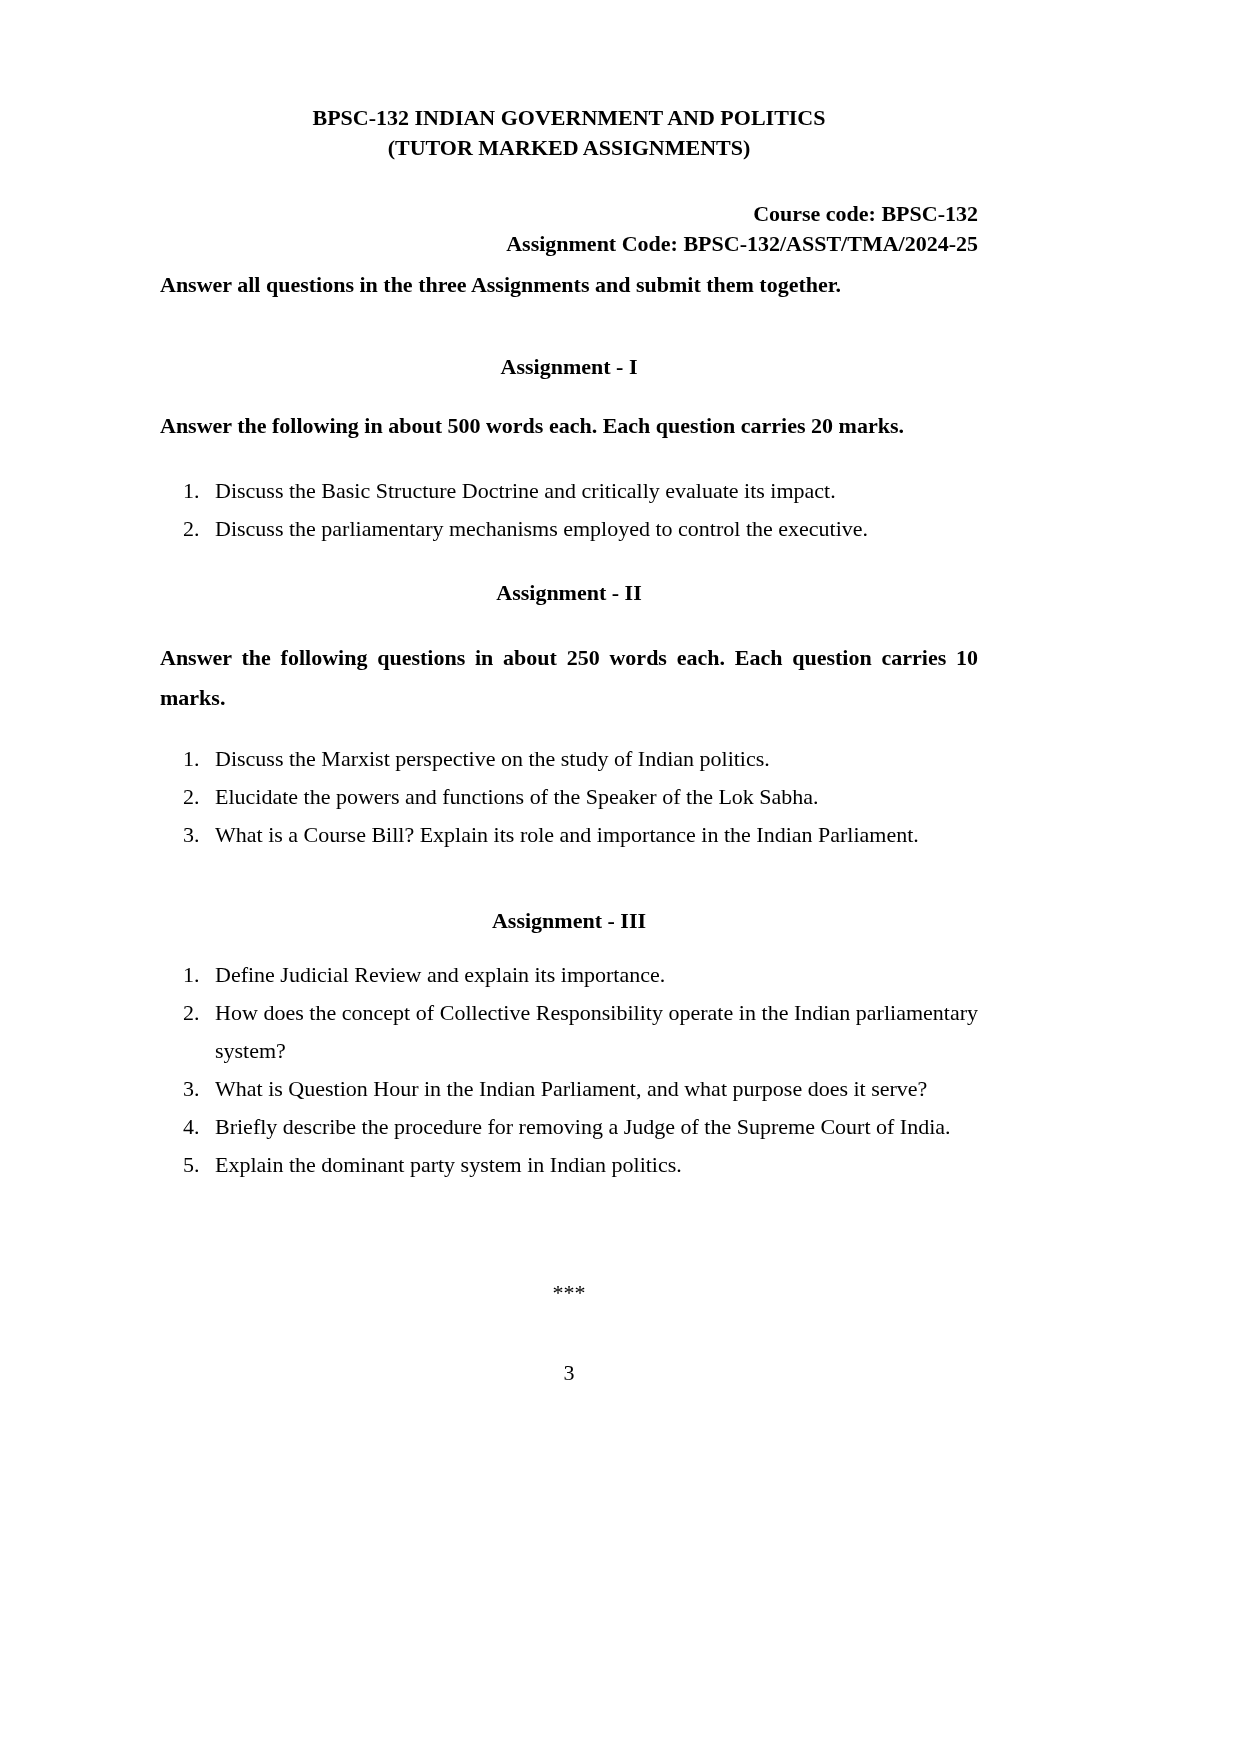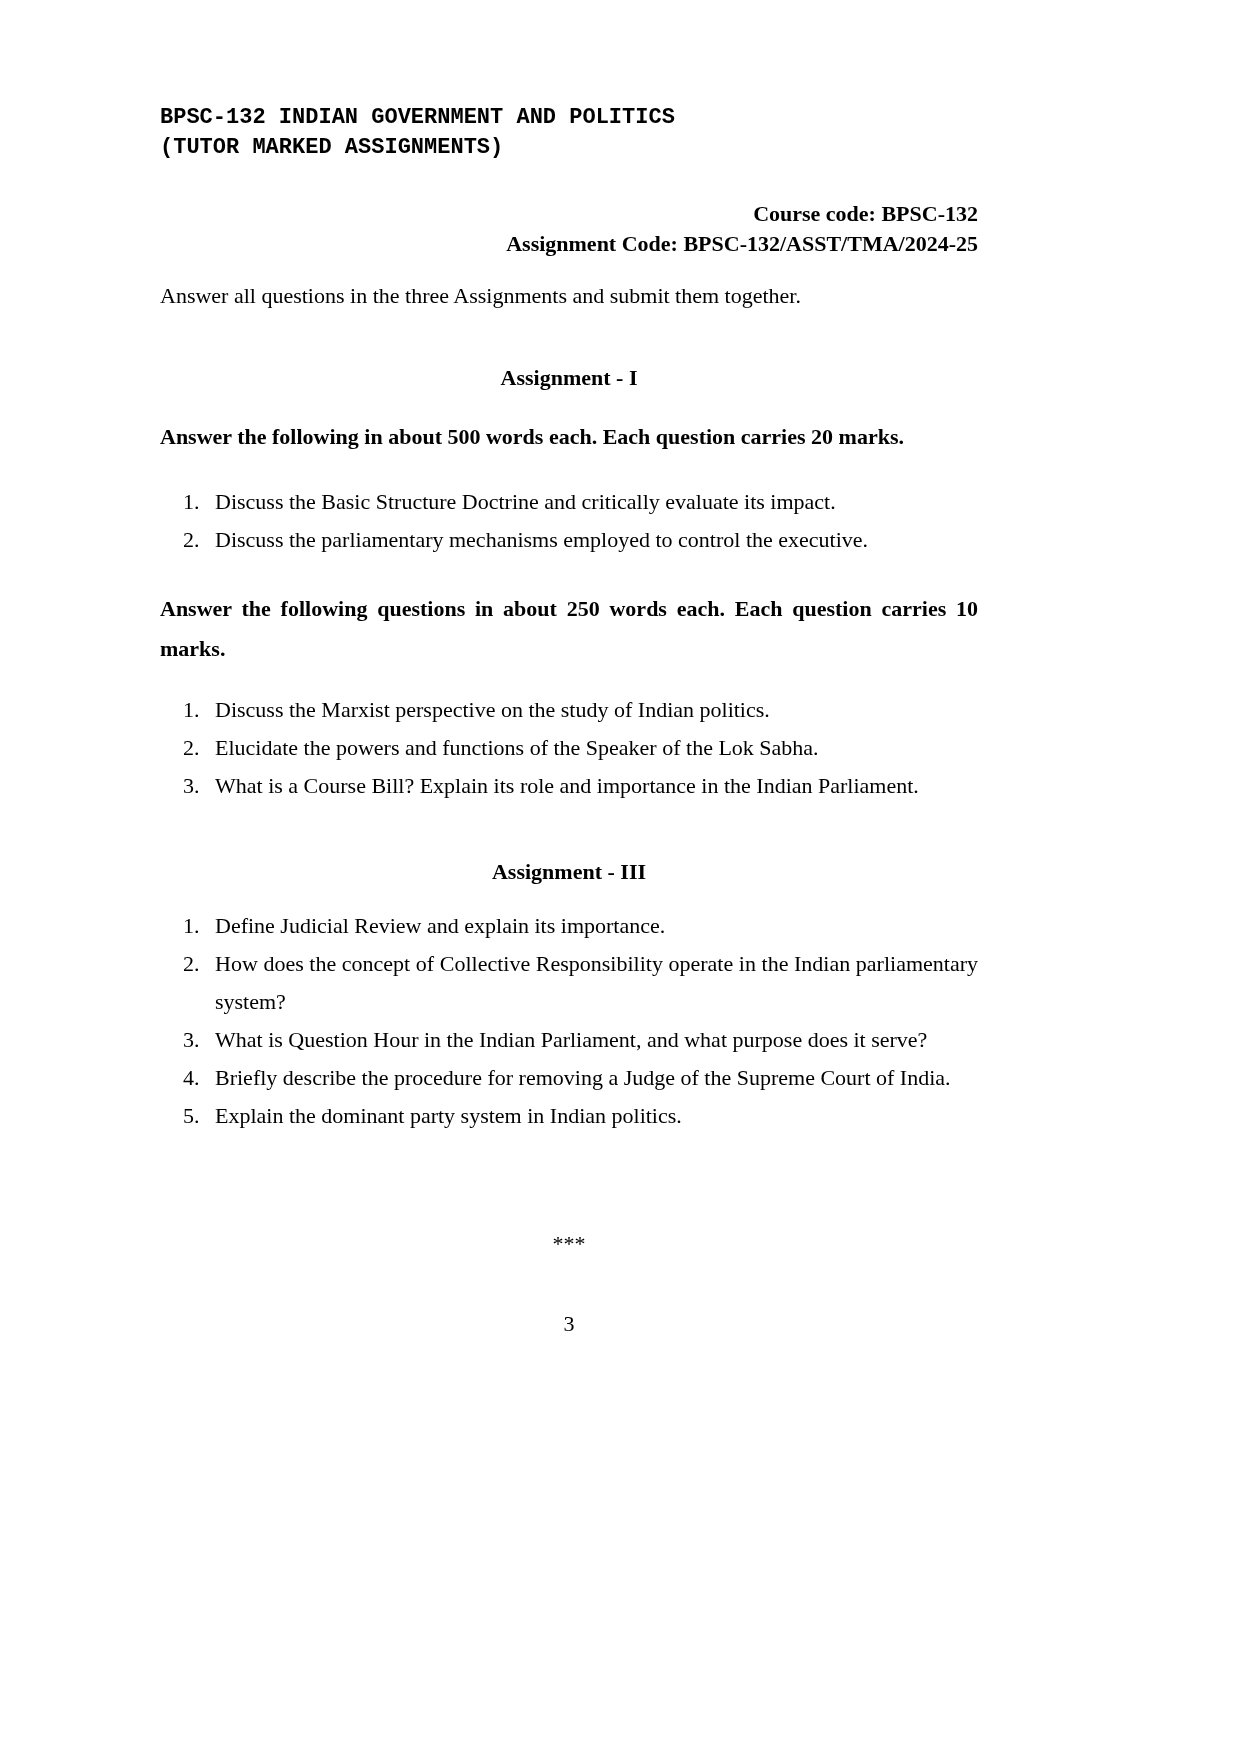--- a/index.html
+++ b/index.html
@@ -13,33 +13,33 @@
     height: 1754px;
     background: #ffffff;
     box-sizing: border-box;
     padding: 103px 263px 0 160px;
     font-family: "Liberation Serif", "DejaVu Serif", serif;
     font-size: 22px;
     color: #000000;
     overflow: hidden;
   }
   .doc-title {
+    text-align: center;
     font-weight: bold;
     line-height: 30px;
-    font-family: Liberation Mono, monospace;
   }
   .meta-block {
     margin-top: 36px;
     text-align: right;
     font-weight: bold;
     line-height: 30px;
   }
   .general-instruction {
-    margin-top: 22px;
-    font-weight: normal;
+    margin-top: 11px;
+    font-weight: bold;
     line-height: 30px;
   }
   .section-heading {
     text-align: center;
     font-weight: bold;
     line-height: 30px;
   }
   .section-instruction {
     font-weight: bold;
     text-align: justify;
@@ -105,20 +105,21 @@
     <div class="q-item">
       <span class="q-num">1.</span>
       <span class="q-text">Discuss the Basic Structure Doctrine and critically evaluate its impact.</span>
     </div>
     <div class="q-item">
       <span class="q-num">2.</span>
       <span class="q-text">Discuss the parliamentary mechanisms employed to control the executive.</span>
     </div>
   </div>
 
+  <div class="section-heading mt-h2">Assignment - II</div>
   <div class="section-instruction mt-i2">Answer the following questions in about 250 words each. Each question carries 10 marks.</div>
   <div class="q-list mt-l2">
     <div class="q-item">
       <span class="q-num">1.</span>
       <span class="q-text">Discuss the Marxist perspective on the study of Indian politics.</span>
     </div>
     <div class="q-item">
       <span class="q-num">2.</span>
       <span class="q-text">Elucidate the powers and functions of the Speaker of the Lok Sabha.</span>
     </div>

